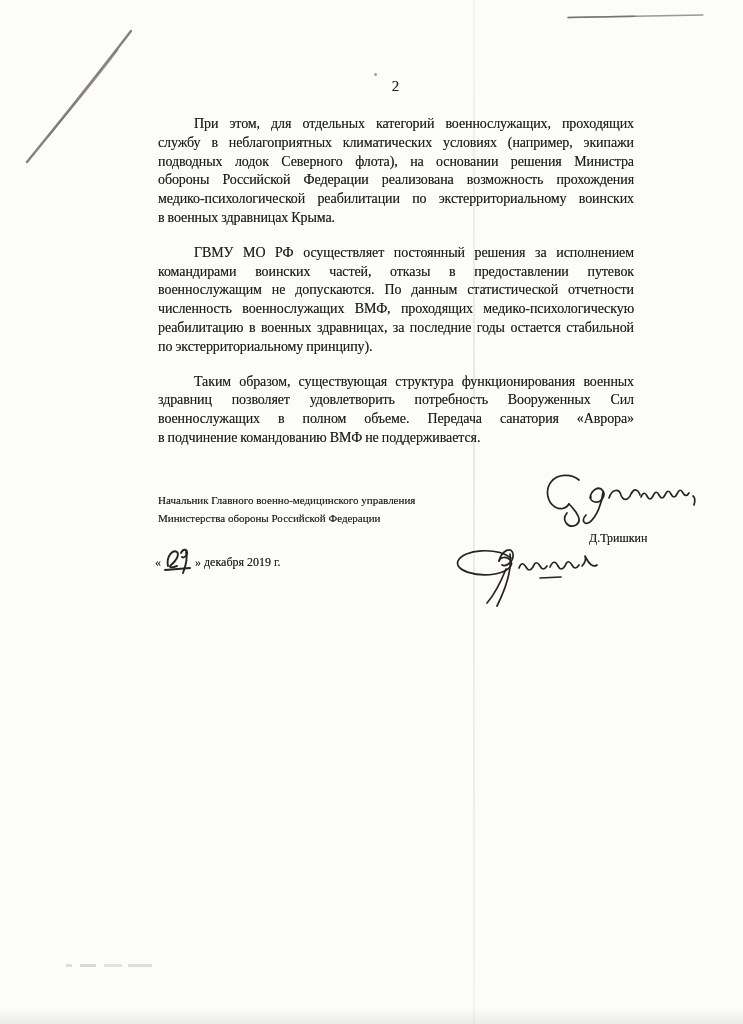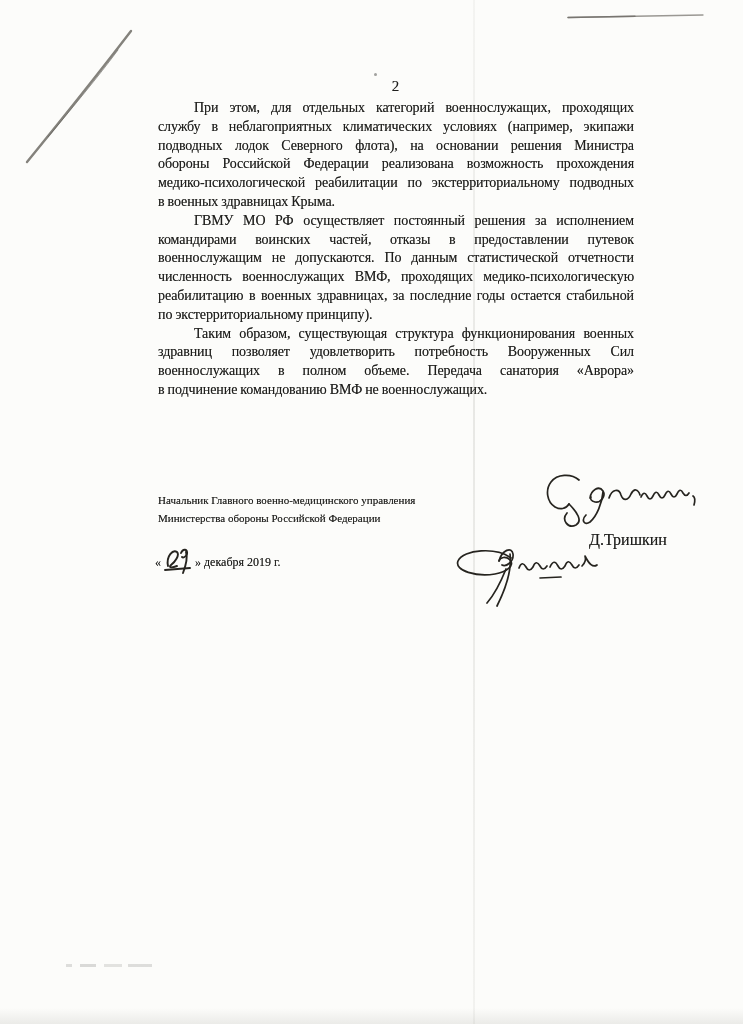--- a/index.html
+++ b/index.html
@@ -32,29 +32,29 @@
   .body-text{
     position:absolute;left:158px;top:99px;width:476px;
     font-size:14px;letter-spacing:-0.1px;word-spacing:-0.3px;
     text-shadow:0 0 0.5px rgba(35,35,32,0.6);
   }
   .line{
     line-height:18.8px;max-height:18.9px;overflow:hidden;
     text-align:justify;text-align-last:justify;
   }
   .line.last{text-align-last:left;}
-  .line.indent{text-indent:36px;}
+  .line.indent{text-indent:36px;margin-top:16px;}
   .sig-title{
     position:absolute;left:158px;top:492px;width:400px;
     font-size:11px;line-height:17.5px;
     text-shadow:0 0 0.5px rgba(35,35,32,0.6);
   }
   .signer-name{
     position:absolute;left:589px;top:531px;
-    font-size:16px;text-shadow:0 0 0.5px rgba(35,35,32,0.6);text-align:right;
+    font-size:12px;text-shadow:0 0 0.5px rgba(35,35,32,0.6);text-align:right;
   }
   .date-line{
     position:absolute;left:155px;top:545px;height:32px;
     font-size:12px;white-space:nowrap;
     text-shadow:0 0 0.5px rgba(35,35,32,0.6);
   }
   .date-line .day-svg{vertical-align:-11px;margin:0 1px;}
   .ink{fill:none;stroke:#26241f;stroke-linecap:round;stroke-linejoin:round;}
   .smudge{
     position:absolute;left:66px;top:959px;width:92px;height:12px;
@@ -84,32 +84,32 @@
   <div class="smudge"></div>
   <div class="bottom-shade"></div>
 
   <div class="page-number">2</div>
 
   <div class="body-text">
       <div class="line indent">При этом, для отдельных категорий военнослужащих, проходящих</div>
       <div class="line">службу в неблагоприятных климатических условиях (например, экипажи</div>
       <div class="line">подводных лодок Северного флота), на основании решения Министра</div>
       <div class="line">обороны Российской Федерации реализована возможность прохождения</div>
-      <div class="line">медико-психологической реабилитации по экстерриториальному подводных</div>
+      <div class="line">медико-психологической реабилитации по экстерриториальному воинских</div>
       <div class="line last">в военных здравницах Крыма.</div>
       <div class="line indent">ГВМУ МО РФ осуществляет постоянный решения за исполнением</div>
       <div class="line">командирами воинских частей, отказы в предоставлении путевок</div>
       <div class="line">военнослужащим не допускаются. По данным статистической отчетности</div>
       <div class="line">численность военнослужащих ВМФ, проходящих медико-психологическую</div>
       <div class="line">реабилитацию в военных здравницах, за последние годы остается стабильной</div>
       <div class="line last">по экстерриториальному принципу).</div>
       <div class="line indent">Таким образом, существующая структура функционирования военных</div>
       <div class="line">здравниц позволяет удовлетворить потребность Вооруженных Сил</div>
       <div class="line">военнослужащих в полном объеме. Передача санатория «Аврора»</div>
-      <div class="line last">в подчинение командованию ВМФ не военнослужащих.</div>
+      <div class="line last">в подчинение командованию ВМФ не поддерживается.</div>
     </div>
 
   <div class="sig-title">
     <div>Начальник Главного военно-медицинского управления</div>
     <div>Министерства обороны Российской Федерации</div>
   </div>
 
   <svg class="artifact" style="left:533px;top:471px;" width="178" height="60" role="img" aria-label="С уважением,">
     <g class="ink" stroke-width="1.7">
       <path d="M46,9 C38,2 24,3 18,11 C12,19 14,31 22,36 C27,39 33,38 36,33"></path>

